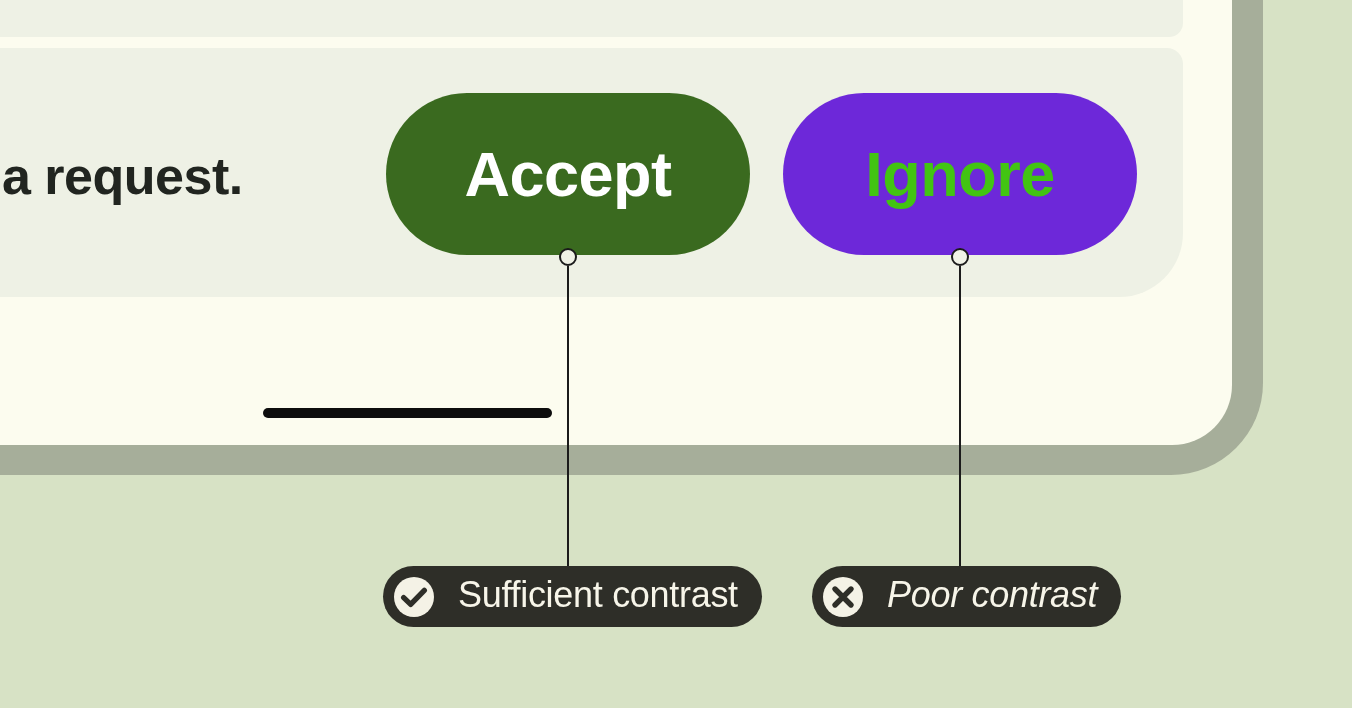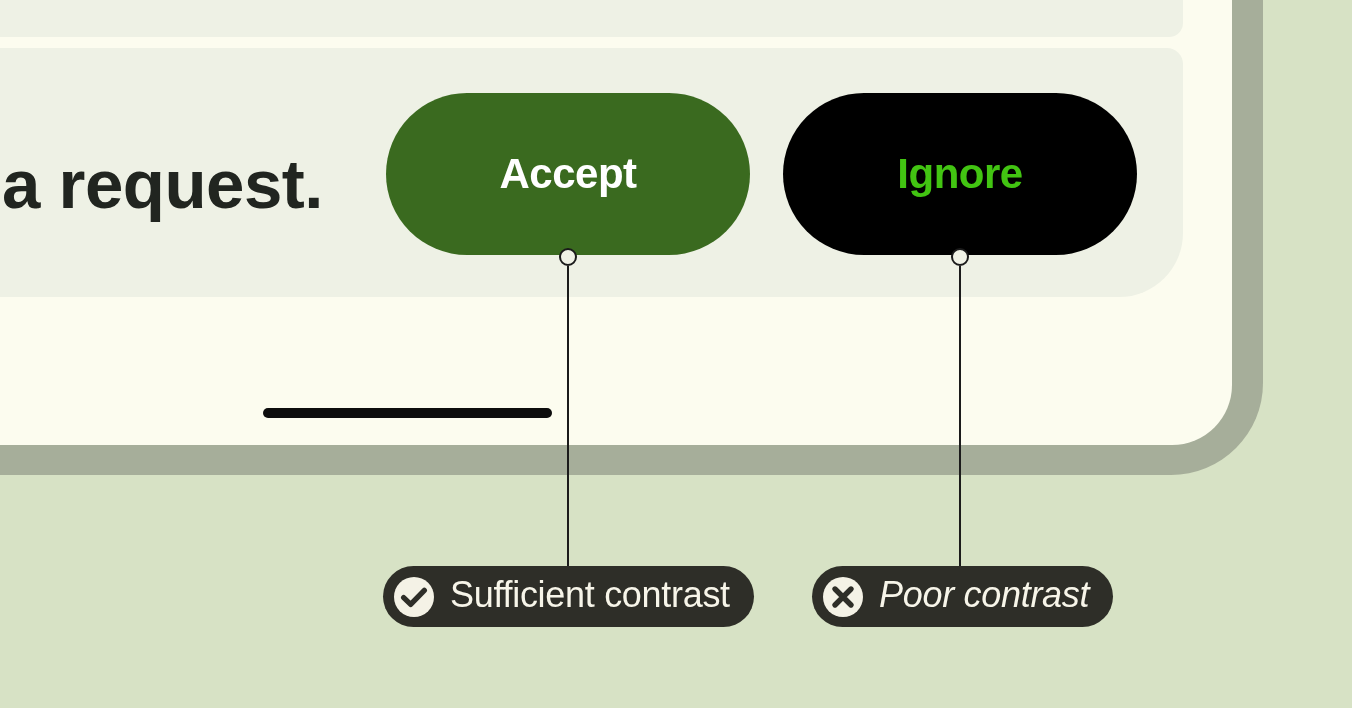--- a/index.html
+++ b/index.html
@@ -45,46 +45,46 @@
     position: absolute;
     left: -60px; top: 48px;
     width: 1243px; height: 249px;           
     background: #eef1e5;
     border-radius: 0 16px 64px 0;
   }
 
   .message {
     position: absolute;
     left: 2px; top: 150px;
-    font-size: 69px;
+    font-size: 52px;
     line-height: 1;
     font-weight: 600;
     color: #212520;
     letter-spacing: -0.5px;
     white-space: nowrap;
   }
 
   .pill-btn {
     position: absolute;
     top: 93px;
     height: 162px;
     border-radius: 81px;
     border: none;
     display: flex;
     align-items: center;
     justify-content: center;
     font-family: "Liberation Sans", "DejaVu Sans", sans-serif;
-    font-size: 42px;
+    font-size: 63px;
     font-weight: 600;
     letter-spacing: -0.5px;
     cursor: pointer;
     padding: 0;
   }
   .btn-accept { left: 386px; width: 364px; background: #3a6a1f; color: #ffffff; }
-  .btn-ignore { left: 783px; width: 354px; background: #000000; color: #42c412; }
+  .btn-ignore { left: 783px; width: 354px; background: #6d28d9; color: #42c412; }
 
   
   .home-indicator {
     position: absolute;
     left: 263px; top: 408px;
     width: 289px; height: 10px;
     border-radius: 5px;
     background: #0d0d0d;
   }
 
@@ -112,21 +112,21 @@
 
   
   .callout {
     position: absolute;
     top: 566px;
     height: 61px;
     border-radius: 31px;
     background: #2e2e28;
     display: inline-flex;
     align-items: center;
-    gap: 16px;
+    gap: 24px;
     padding: 0 24px 0 11px;
     white-space: nowrap;
   }
   .callout-1 { left: 383px; }
   .callout-2 { left: 812px; font-style: italic; }
   .callout .icon-circle {
     width: 40px; height: 40px;
     border-radius: 50%;
     background: #f4f2e6;
     display: flex;

